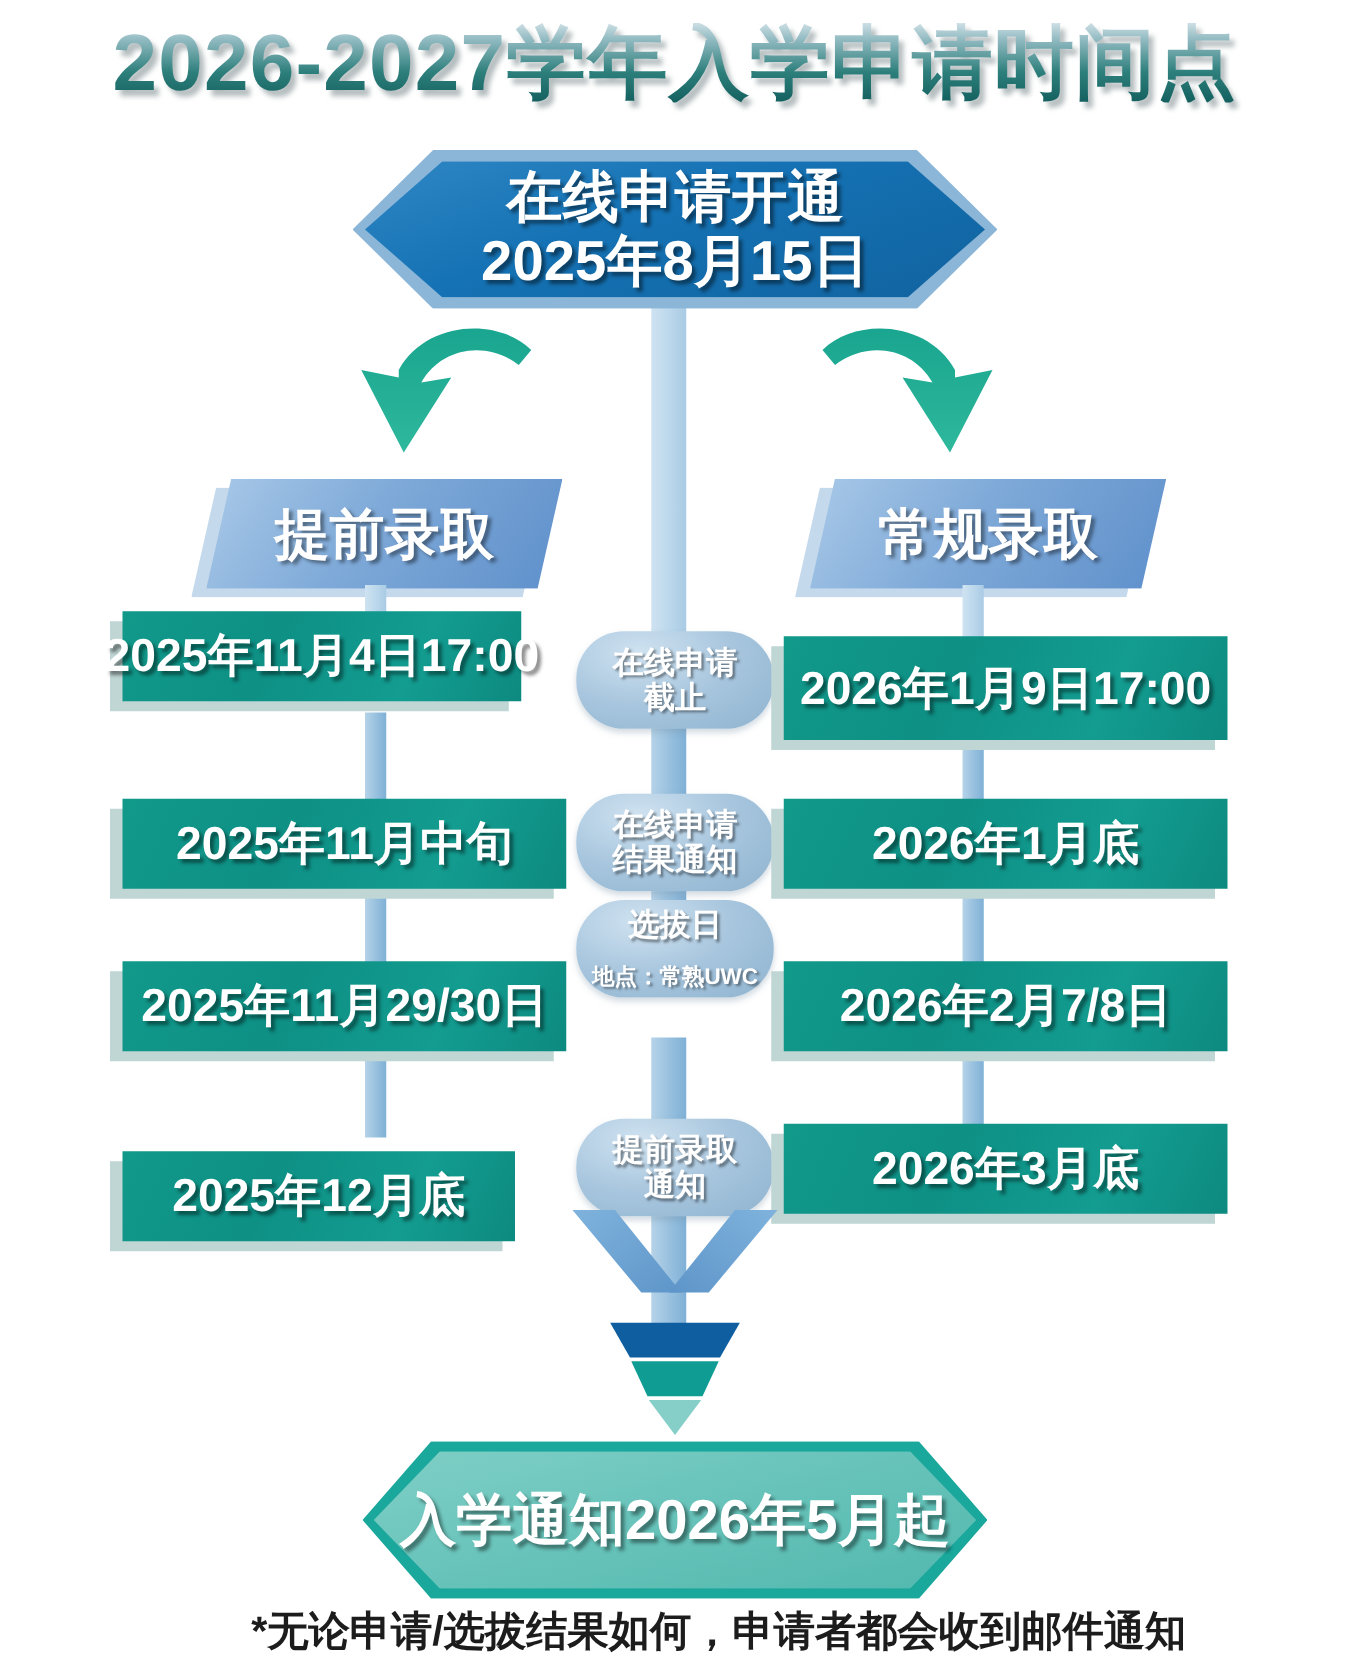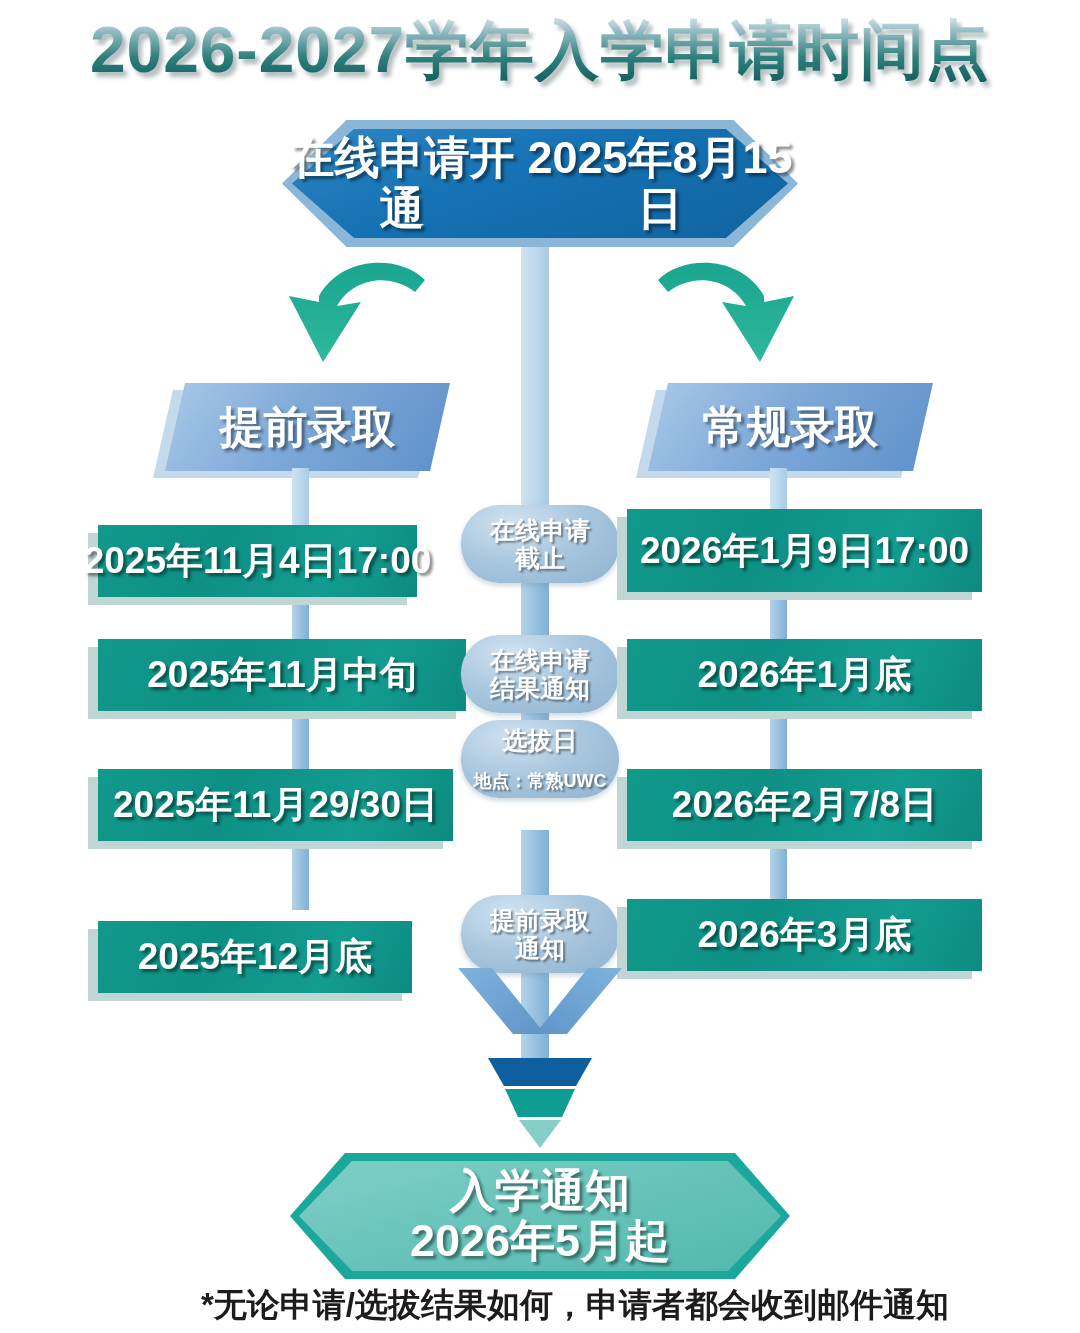--- a/index.html
+++ b/index.html
@@ -39,21 +39,21 @@
     -webkit-clip-path:polygon(12.5% 0%, 87.5% 0%, 100% 50%, 87.5% 100%, 12.5% 100%, 0% 50%);
     clip-path:polygon(12.5% 0%, 87.5% 0%, 100% 50%, 87.5% 100%, 12.5% 100%, 0% 50%);
   }
   .hex.outer{background:#8bb6d8;}
   .hex.inner{
     left:10px;right:10px;top:9px;bottom:9px;
     background:linear-gradient(160deg,#2f86c4 0%,#1572b4 42%,#11639f 100%);
   }
   .hex-text{
     position:absolute;inset:0;
-    display:flex;flex-direction:row;align-items:center;justify-content:center;
+    display:flex;flex-direction:column;align-items:center;justify-content:center;
     color:#ffffff;font-weight:bold;line-height:1.13;
     text-shadow:3px 3px 3px rgba(0,0,0,0.45);
     text-align:center;
   }
 
   
   .arrow-svg{position:absolute;}
 
   
   .branch{position:absolute;}
@@ -121,21 +121,21 @@
     clip-path:polygon(11% 0%, 89% 0%, 100% 50%, 89% 100%, 11% 100%, 0% 50%);
   }
   .fhex .inner{
     position:absolute;left:9px;right:9px;top:8px;bottom:8px;
     background:linear-gradient(165deg,#7fcfc6 0%,#69c4bb 45%,#52b8ae 100%);
     -webkit-clip-path:polygon(11% 0%, 89% 0%, 100% 50%, 89% 100%, 11% 100%, 0% 50%);
     clip-path:polygon(11% 0%, 89% 0%, 100% 50%, 89% 100%, 11% 100%, 0% 50%);
   }
   .fhex .ftxt{
     position:absolute;inset:0;
-    display:flex;flex-direction:column;align-items:center;justify-content:center;
+    display:flex;flex-direction:row;align-items:center;justify-content:center;
     color:#fff;font-weight:bold;line-height:1.12;text-align:center;
     text-shadow:3px 3px 3px rgba(0,0,0,0.42);
   }
 
   
   .footnote{
     position:absolute;left:0;top:1283px;width:1080px;text-align:center;
     font-size:33px;font-weight:bold;color:#1c1c1c;white-space:nowrap;padding-left:35px;
   }
 </style>
@@ -197,36 +197,36 @@
   <div class="vline pale" style="left:770px;top:468px;width:17px;height:62px;"></div>
   <div class="vline" style="left:770px;top:570px;width:17px;height:80px;"></div>
   <div class="vline" style="left:770px;top:700px;width:17px;height:80px;"></div>
   <div class="vline" style="left:770px;top:830px;width:17px;height:80px;"></div>
 
   <div class="vline" style="left:521px;top:570px;width:28px;height:80px;"></div>
   <div class="vline" style="left:521px;top:700px;width:28px;height:80px;"></div>
   <div class="vline" style="left:521px;top:830px;width:28px;height:80px;"></div>
   <div class="vline" style="left:521px;top:955px;width:28px;height:110px;"></div>
 
-  <div class="bar" style="left:98px;top:525px;width:319px;height:72px;">
+  <div class="bar" style="left:98px;top:489px;width:319px;height:72px;">
     <div class="shadow"></div>
     <div class="face"></div>
     <div class="txt">2025年11月4日17:00</div>
   </div>
   <div class="pill" style="left:461px;top:505px;width:158px;height:78px;">
     <div class="p1">在线申请</div>
     <div class="p1">截止</div>
   </div>
   <div class="bar" style="left:627px;top:509px;width:355px;height:83px;">
     <div class="shadow"></div>
     <div class="face"></div>
     <div class="txt">2026年1月9日17:00</div>
   </div>
 
-  <div class="bar" style="left:98px;top:639px;width:355px;height:72px;padding-left:13px;">
+  <div class="bar" style="left:98px;top:639px;width:355px;height:72px;">
     <div class="shadow"></div>
     <div class="face"></div>
     <div class="txt">2025年11月中旬</div>
   </div>
   <div class="pill" style="left:461px;top:635px;width:158px;height:78px;">
     <div class="p1">在线申请</div>
     <div class="p1">结果通知</div>
   </div>
   <div class="bar" style="left:627px;top:639px;width:355px;height:72px;">
     <div class="shadow"></div>

